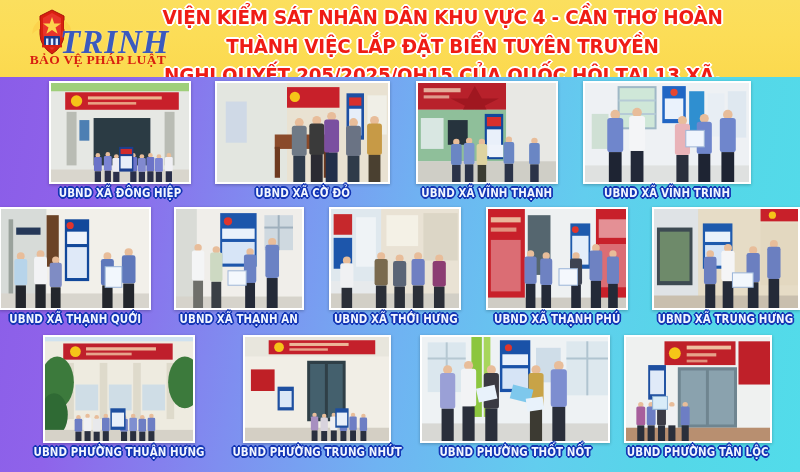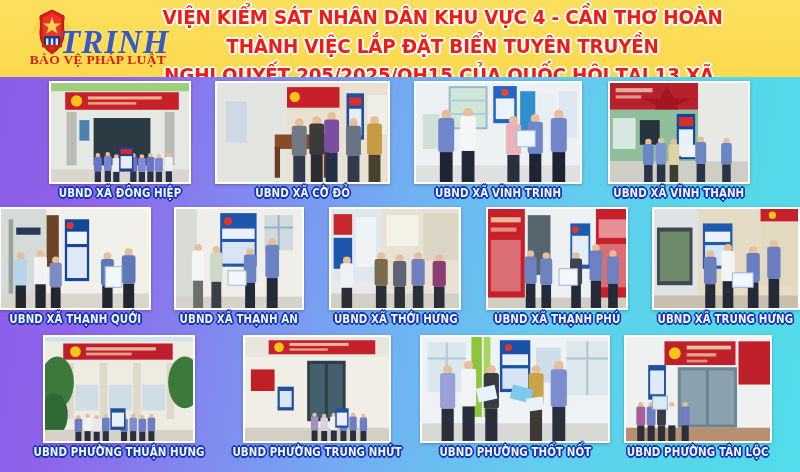--- a/index.html
+++ b/index.html
@@ -273,20 +273,57 @@
     <rect x="129.0625" y="42.66625" width="14.875000000000002" height="30.323200000000003" rx="2.6775" fill="#6a7384"></rect>
     <rect x="130.55" y="72.98945" width="11.900000000000002" height="27.6864" fill="#2f3b4a"></rect>
     <circle cx="157.5" cy="37.482499999999995" r="4.4625" fill="#e8bd9a"></circle>
     <rect x="150.0625" y="40.606249999999996" width="14.875000000000002" height="31.270800000000005" rx="2.6775" fill="#c79a46"></rect>
     <rect x="151.55" y="71.87705" width="11.900000000000002" height="28.5516" fill="#4a4030"></rect>
             </svg>
           </div>
           <div class="caption">UBND XÃ CỜ ĐỎ</div>
         </div>
         <div class="card">
+          <div class="photo" style="width: 142px; height: 103px;">
+            <svg width="142" height="103" viewBox="0 0 142 103">
+    <rect width="142" height="103" fill="#dfe7e4"></rect>
+    <rect x="0" y="0" width="88.04" height="26.78" fill="#b8212b"></rect>
+    <polygon points="56.800000000000004,3.09 63.9,15.45 80.94,15.45 66.74,22.66 72.42,35.02 56.800000000000004,26.78 41.18,35.02 46.86,22.66 32.660000000000004,15.45 49.699999999999996,15.45" fill="#8d1018" opacity="0.55"></polygon>
+    <rect x="5.68" y="5.15" width="36.92" height="4.12" fill="#f4dcc0" opacity="0.75"></rect>
+    <rect x="5.68" y="12.36" width="25.56" height="3.09" fill="#f4dcc0" opacity="0.65"></rect>
+    <rect x="88.04" y="0" width="53.96" height="103" fill="#e8e8e4"></rect>
+    <rect x="0" y="26.78" width="88.04" height="51.5" fill="#8fbf9a"></rect>
+    <rect x="2.84" y="35.02" width="22.72" height="30.9" fill="#d9e7e2"></rect>
+    <rect x="29.82" y="37.08" width="19.880000000000003" height="24.72" fill="#26333d"></rect>
+    <rect x="66.74" y="30.9" width="18.46" height="45.32" fill="#12489b"></rect>
+    <rect x="68.87" y="33.99" width="14.200000000000001" height="9.27" fill="#d8302c"></rect>
+    <rect x="68.87" y="46.35" width="14.200000000000001" height="26.78" fill="#e9f0fa"></rect>
+    <rect x="0" y="78.28" width="142" height="24.72" fill="#cfcec6"></rect>
+
+    <circle cx="38.34" cy="58.875" r="3.195" fill="#e8bd9a"></circle>
+    <rect x="33.015" y="61.1115" width="10.65" height="20.8472" rx="1.917" fill="#6a86c4"></rect>
+    <rect x="34.080000000000005" y="81.9587" width="8.520000000000001" height="19.034399999999998" fill="#2b3348"></rect>
+    <circle cx="51.12" cy="57.845" r="3.195" fill="#e8bd9a"></circle>
+    <rect x="45.794999999999995" y="60.0815" width="10.65" height="21.321" rx="1.917" fill="#7d95cf"></rect>
+    <rect x="46.86" y="81.4025" width="8.520000000000001" height="19.467" fill="#2b3348"></rect>
+    <circle cx="63.9" cy="58.875" r="3.195" fill="#e8bd9a"></circle>
+    <rect x="58.574999999999996" y="61.1115" width="10.65" height="20.8472" rx="1.917" fill="#ded3a0"></rect>
+    <rect x="59.64" y="81.9587" width="8.520000000000001" height="19.034399999999998" fill="#3b3c32"></rect>
+    <circle cx="90.88" cy="56.815" r="3.195" fill="#e8bd9a"></circle>
+    <rect x="85.55499999999999" y="59.0515" width="10.65" height="21.794800000000002" rx="1.917" fill="#6a86c4"></rect>
+    <rect x="86.61999999999999" y="80.8463" width="8.520000000000001" height="19.8996" fill="#2b3348"></rect>
+    <circle cx="116.44" cy="57.845" r="3.195" fill="#e8bd9a"></circle>
+    <rect x="111.115" y="60.0815" width="10.65" height="21.321" rx="1.917" fill="#6a86c4"></rect>
+    <rect x="112.17999999999999" y="81.4025" width="8.520000000000001" height="19.467" fill="#2b3348"></rect>
+    <rect x="71" y="61.8" width="14.200000000000001" height="12.36" fill="#eef3fb"></rect>
+            </svg>
+          </div>
+          <div class="caption">UBND XÃ VĨNH THẠNH</div>
+        </div>
+        <div class="card">
           <div class="photo" style="width: 168px; height: 103px;">
             <svg width="168" height="103" viewBox="0 0 168 103">
     <rect width="168" height="103" fill="#eef1f4"></rect>
     <rect x="33.6" y="4.12" width="36.96" height="41.2" fill="#cfe7d8"></rect>
     <rect x="33.6" y="4.12" width="36.96" height="41.2" fill="none" stroke="#9fb8c6" stroke-width="2"></rect>
     <line x1="33.6" y1="17.51" x2="70.56" y2="17.51" stroke="#b6cbd6" stroke-width="2"></line>
     <line x1="33.6" y1="30.9" x2="70.56" y2="30.9" stroke="#b6cbd6" stroke-width="2"></line>
     <rect x="77.28" y="3.09" width="23.520000000000003" height="37.08" fill="#2166c4"></rect>
     <circle cx="89.04" cy="9.27" r="3.6050000000000004" fill="#e8462f"></circle>
     <rect x="79.8" y="15.45" width="18.48" height="20.6" fill="#eaf2fc"></rect>
@@ -308,57 +345,20 @@
     <circle cx="119.28" cy="35.495999999999995" r="4.536" fill="#e8bd9a"></circle>
     <rect x="111.72" y="38.67119999999999" width="15.12" height="32.2184" rx="2.7215999999999996" fill="#6f86cc"></rect>
     <rect x="113.232" y="70.8896" width="12.096" height="29.416800000000002" fill="#1e2433"></rect>
     <circle cx="142.79999999999998" cy="31.628000000000004" r="4.788" fill="#e8bd9a"></circle>
     <rect x="134.82" y="34.979600000000005" width="15.96" height="34.1136" rx="2.8728000000000002" fill="#6f86cc"></rect>
     <rect x="136.416" y="69.0932" width="12.768" height="31.147199999999998" fill="#1e2433"></rect>
     <rect x="100.8" y="47.38" width="18.48" height="16.48" fill="#f0f5fd" stroke="#9fb6d8"></rect>
             </svg>
           </div>
           <div class="caption">UBND XÃ VĨNH TRINH</div>
-        </div>
-        <div class="card">
-          <div class="photo" style="width: 142px; height: 103px;">
-            <svg width="142" height="103" viewBox="0 0 142 103">
-    <rect width="142" height="103" fill="#dfe7e4"></rect>
-    <rect x="0" y="0" width="88.04" height="26.78" fill="#b8212b"></rect>
-    <polygon points="56.800000000000004,3.09 63.9,15.45 80.94,15.45 66.74,22.66 72.42,35.02 56.800000000000004,26.78 41.18,35.02 46.86,22.66 32.660000000000004,15.45 49.699999999999996,15.45" fill="#8d1018" opacity="0.55"></polygon>
-    <rect x="5.68" y="5.15" width="36.92" height="4.12" fill="#f4dcc0" opacity="0.75"></rect>
-    <rect x="5.68" y="12.36" width="25.56" height="3.09" fill="#f4dcc0" opacity="0.65"></rect>
-    <rect x="88.04" y="0" width="53.96" height="103" fill="#e8e8e4"></rect>
-    <rect x="0" y="26.78" width="88.04" height="51.5" fill="#8fbf9a"></rect>
-    <rect x="2.84" y="35.02" width="22.72" height="30.9" fill="#d9e7e2"></rect>
-    <rect x="29.82" y="37.08" width="19.880000000000003" height="24.72" fill="#26333d"></rect>
-    <rect x="66.74" y="30.9" width="18.46" height="45.32" fill="#12489b"></rect>
-    <rect x="68.87" y="33.99" width="14.200000000000001" height="9.27" fill="#d8302c"></rect>
-    <rect x="68.87" y="46.35" width="14.200000000000001" height="26.78" fill="#e9f0fa"></rect>
-    <rect x="0" y="78.28" width="142" height="24.72" fill="#cfcec6"></rect>
-
-    <circle cx="38.34" cy="58.875" r="3.195" fill="#e8bd9a"></circle>
-    <rect x="33.015" y="61.1115" width="10.65" height="20.8472" rx="1.917" fill="#6a86c4"></rect>
-    <rect x="34.080000000000005" y="81.9587" width="8.520000000000001" height="19.034399999999998" fill="#2b3348"></rect>
-    <circle cx="51.12" cy="57.845" r="3.195" fill="#e8bd9a"></circle>
-    <rect x="45.794999999999995" y="60.0815" width="10.65" height="21.321" rx="1.917" fill="#7d95cf"></rect>
-    <rect x="46.86" y="81.4025" width="8.520000000000001" height="19.467" fill="#2b3348"></rect>
-    <circle cx="63.9" cy="58.875" r="3.195" fill="#e8bd9a"></circle>
-    <rect x="58.574999999999996" y="61.1115" width="10.65" height="20.8472" rx="1.917" fill="#ded3a0"></rect>
-    <rect x="59.64" y="81.9587" width="8.520000000000001" height="19.034399999999998" fill="#3b3c32"></rect>
-    <circle cx="90.88" cy="56.815" r="3.195" fill="#e8bd9a"></circle>
-    <rect x="85.55499999999999" y="59.0515" width="10.65" height="21.794800000000002" rx="1.917" fill="#6a86c4"></rect>
-    <rect x="86.61999999999999" y="80.8463" width="8.520000000000001" height="19.8996" fill="#2b3348"></rect>
-    <circle cx="116.44" cy="57.845" r="3.195" fill="#e8bd9a"></circle>
-    <rect x="111.115" y="60.0815" width="10.65" height="21.321" rx="1.917" fill="#6a86c4"></rect>
-    <rect x="112.17999999999999" y="81.4025" width="8.520000000000001" height="19.467" fill="#2b3348"></rect>
-    <rect x="71" y="61.8" width="14.200000000000001" height="12.36" fill="#eef3fb"></rect>
-            </svg>
-          </div>
-          <div class="caption">UBND XÃ VĨNH THẠNH</div>
         </div>
       </div>
     <div class="row row-2">
         <div class="card">
           <div class="photo" style="width: 152px; height: 103px;">
             <svg width="152" height="103" viewBox="0 0 152 103">
     <rect width="152" height="103" fill="#eceae4"></rect>
     <rect x="0" y="0" width="45.6" height="103" fill="#d7dbd8"></rect>
     <rect x="7.6000000000000005" y="10.3" width="4.56" height="82.4" fill="#9aa29c"></rect>
     <rect x="15.200000000000001" y="18.54" width="24.32" height="7.210000000000001" fill="#253858"></rect>

